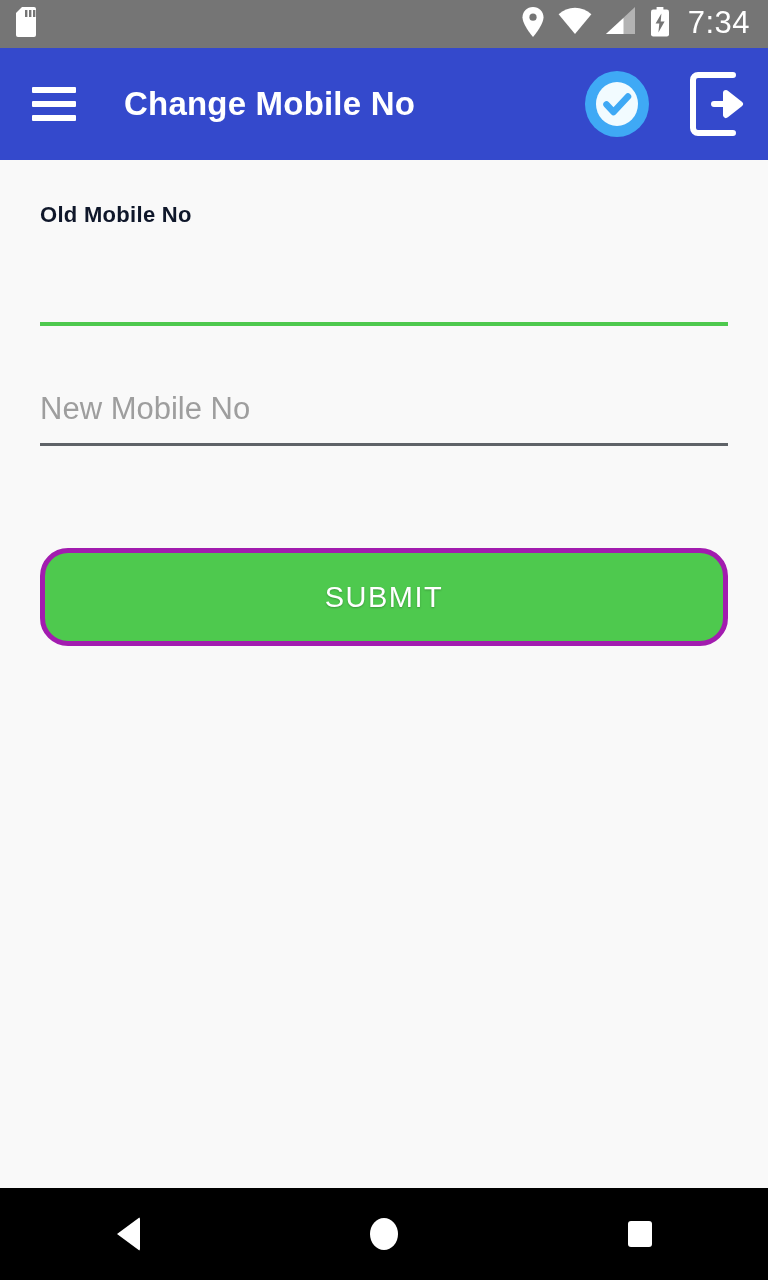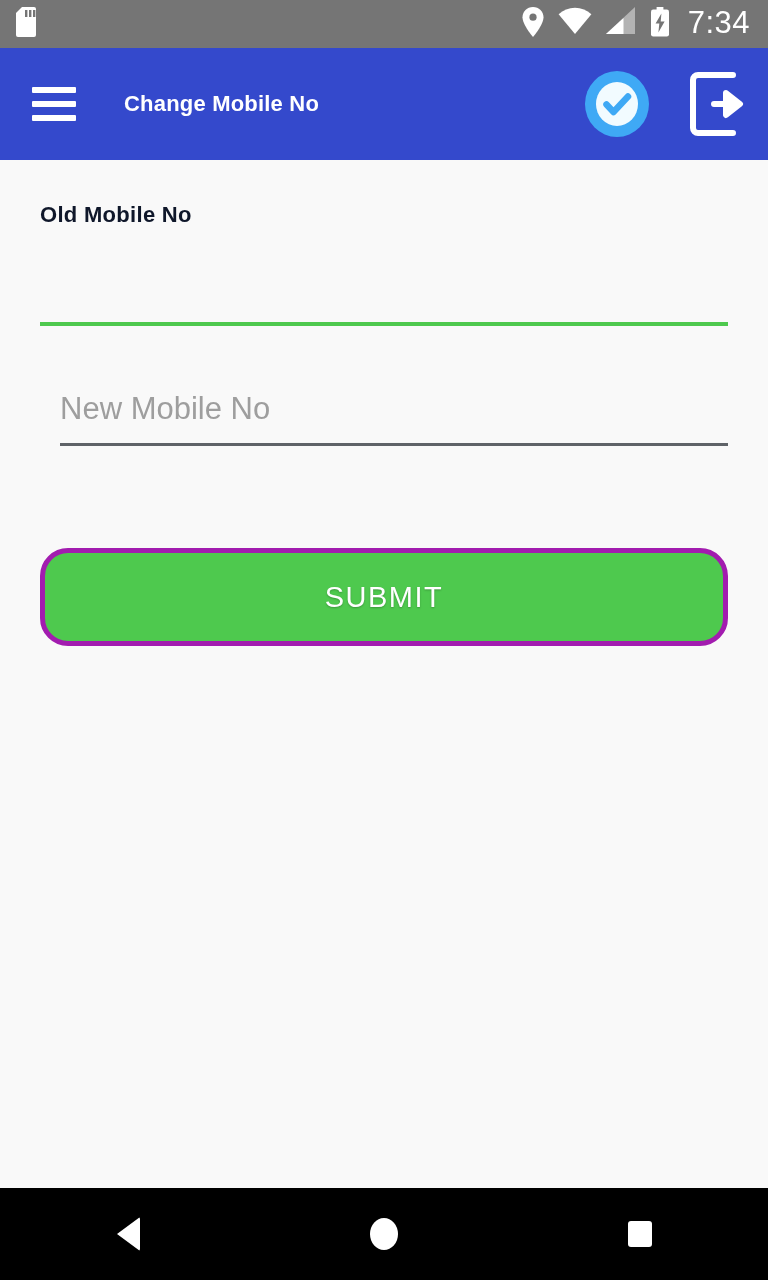--- a/index.html
+++ b/index.html
@@ -63,21 +63,21 @@
   }
   .hamburger span {
     display: block;
     height: 6px;
     width: 100%;
     background: #ffffff;
     border-radius: 1px;
   }
   .app-title {
     color: #ffffff;
-    font-size: 22px;
+    font-size: 33px;
     font-weight: bold;
     margin-left: 48px;
     letter-spacing: 0.2px;
     white-space: nowrap;
   }
   .app-actions {
     margin-left: auto;
     display: flex;
     align-items: center;
     gap: 38px;
@@ -93,21 +93,21 @@
   .content {
     flex: 1 1 auto;
     position: relative;
     background: #f9f9f9;
     padding: 0 40px;
   }
   .field {
     position: relative;
   }
   .field-old { margin-top: 44px; height: 122px; }
-  .field-new { margin-top: 62px; height: 58px; margin-left: 20px; }
+  .field-new { margin-top: 62px; height: 58px; }
 
   .float-label {
     font-size: 22px;
     font-weight: bold;
     color: #0f172a;
     letter-spacing: 0.3px;
     line-height: 1;
   }
   .field-input {
     width: 100%;

